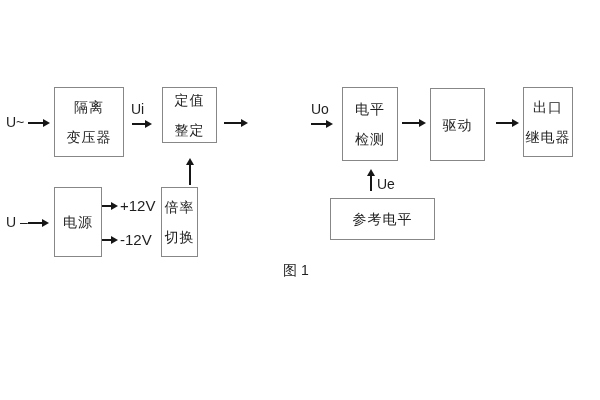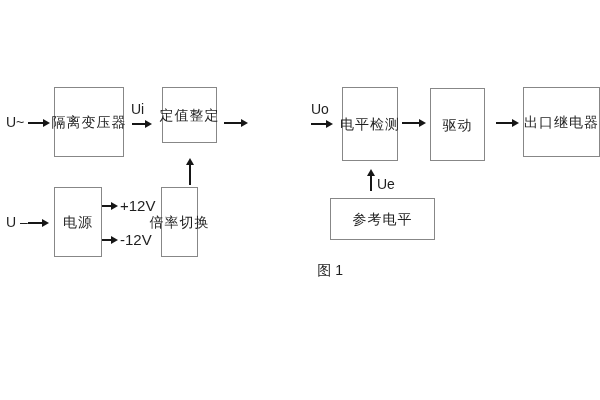--- a/index.html
+++ b/index.html
@@ -11,21 +11,21 @@
     font-family: "Liberation Sans", "DejaVu Sans", sans-serif;
     color: #1f1f1f;
     overflow: hidden;
   }
   .box {
     position: absolute;
     box-sizing: border-box;
     border: 1px solid #878787;
     background: #ffffff;
     display: flex;
-    flex-direction: row;
+    flex-direction: column;
     justify-content: center;
     align-items: center;
   }
   .box .bline {
     display: block;
     font-size: 14px;
     line-height: 30px;
     letter-spacing: 1px;
     white-space: nowrap;
   }
@@ -64,21 +64,21 @@
     font-size: 14px;
     line-height: 16px;
     white-space: nowrap;
   }
   .lbl.small { font-size: 15px; }
   .caption {
     position: absolute;
     left: 283px;
     top: 262px;
     width: 60px;
-    text-align: right;
+    text-align: left;
     font-size: 14px;
     line-height: 17px;
     white-space: nowrap;
   }
 </style>
 </head>
 <body>
 
 <div id="canvas">
 
@@ -95,21 +95,21 @@
 
   <div class="box" style="left:342px;top:87px;width:56px;height:74px">
     <span class="bline">电平</span>
     <span class="bline">检测</span>
   </div>
 
   <div class="box" style="left:430px;top:88px;width:55px;height:73px">
     <span class="bline">驱动</span>
   </div>
 
-  <div class="box" style="left:523px;top:87px;width:77px;height:70px">
+  <div class="box" style="left:523px;top:87px;width:50px;height:70px">
     <span class="bline">出口</span>
     <span class="bline">继电器</span>
   </div>
 
   <div class="box" style="left:54px;top:187px;width:48px;height:70px">
     <span class="bline">电源</span>
   </div>
 
   <div class="box" style="left:161px;top:187px;width:37px;height:70px">
     <span class="bline">倍率</span>

